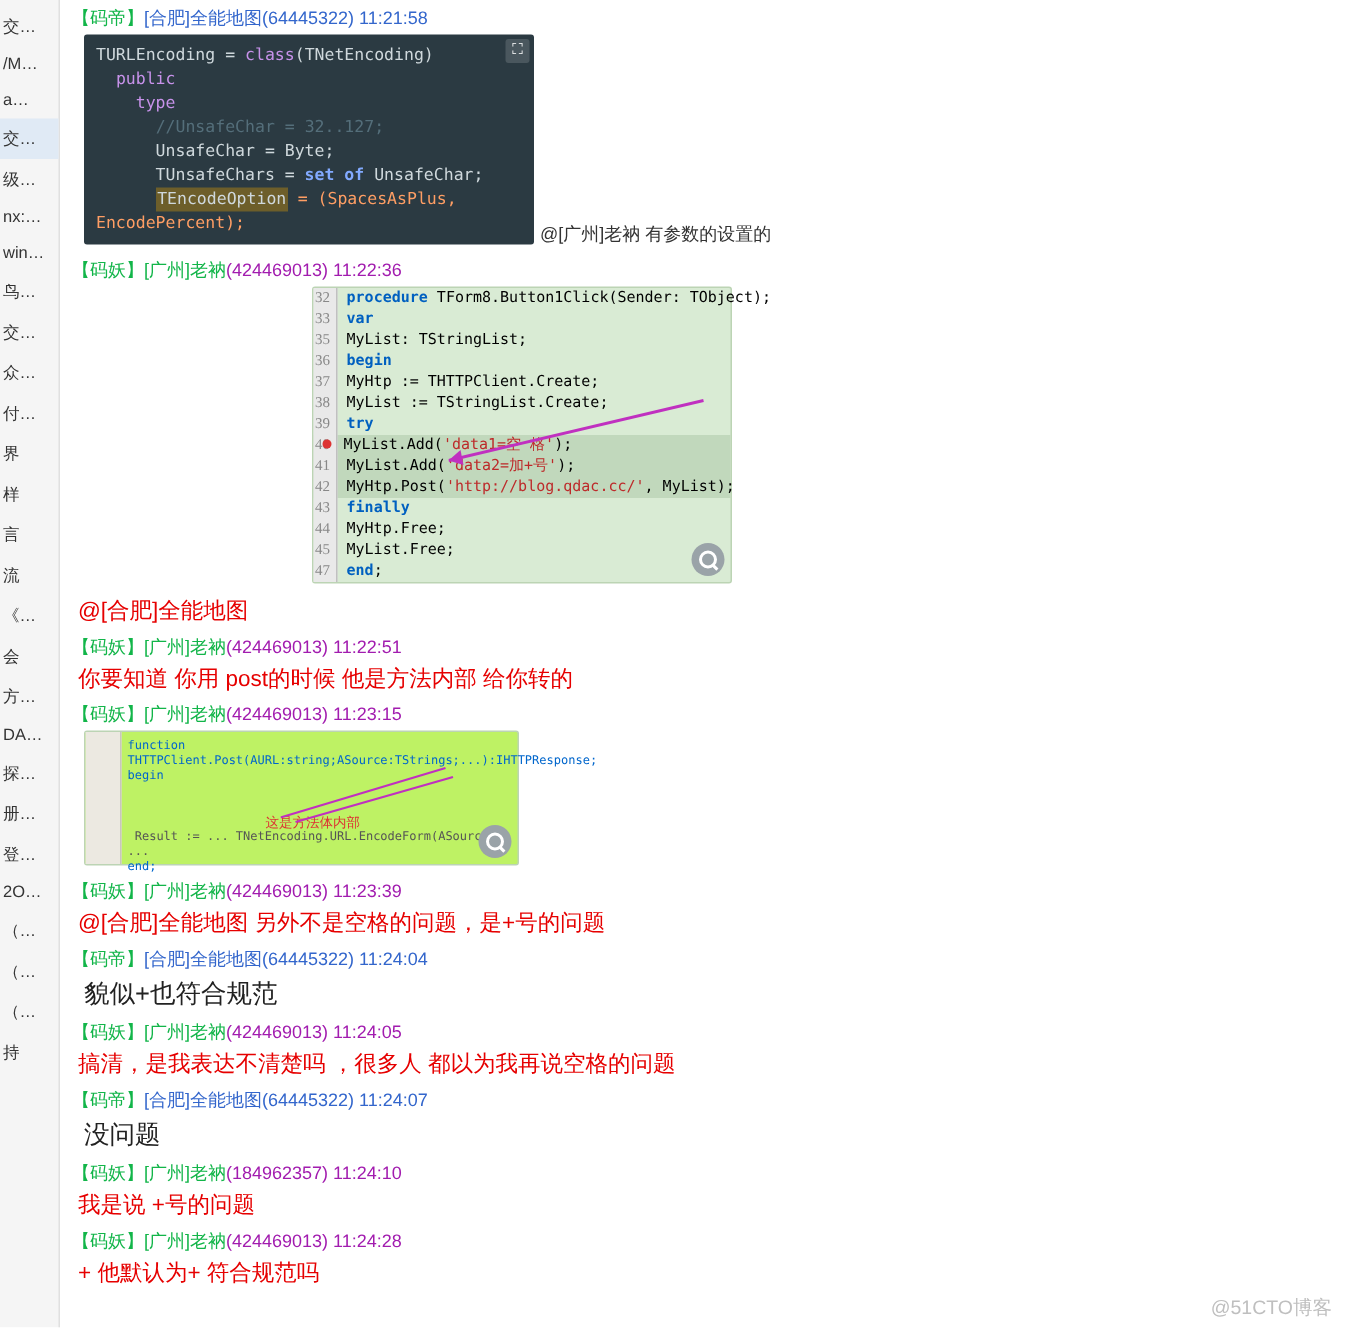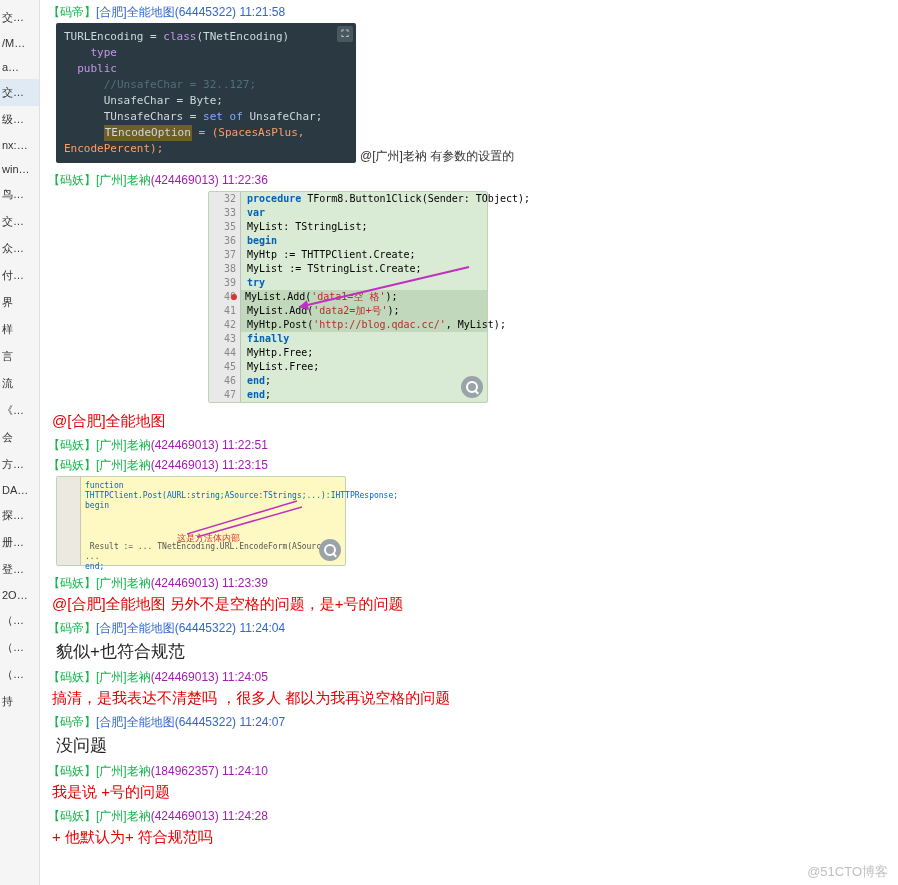--- a/index.html
+++ b/index.html
@@ -17,36 +17,36 @@
   .hdr .nick-green { color: #12b549; }
   .hdr .meta { color: #a21caf; }
   .hdr .meta-blue { color: #3366cc; }
   .body-red { color: #e60000; font-size: 15px; margin: 2px 0 6px 4px; }
   .body-plain { color: #222; font-size: 17px; margin: 2px 0 6px 8px; }
   .img-block { margin: 2px 0 6px 8px; position: relative; display: inline-block; vertical-align: middle; }
   .img-caption { display: inline-block; vertical-align: bottom; font-size: 12px; color: #333; margin-left: 4px; margin-bottom: 4px; }
   .code-dark { background: #2b3a42; color: #cfd8dc; font-family: Consolas, monospace; font-size: 11px; padding: 6px 8px; width: 300px; border-radius: 2px; line-height: 1.45; position: relative; }
   .code-dark .kw { color: #c792ea; }
   .code-dark .cm { color: #546e7a; }
-  .code-dark .ty { color: #82aaff; }
+  .code-dark .ty { color: #82aaff; font-weight: bold; }
   .code-dark .hl { background: #6d5e2a; display: inline-block; padding: 0 1px; }
   .code-dark .hl2 { color: #ff9e64; }
   .zoom-badge { position: absolute; top: 3px; right: 3px; width: 16px; height: 16px; background: rgba(255,255,255,.15); border-radius: 2px; color: #fff; font-size: 10px; text-align: center; line-height: 16px; }
   .code-light { background: #d9ebd4; border: 1px solid #bcd4b4; width: 280px; font-family: Consolas, monospace; font-size: 10px; line-height: 1.4; position: relative; border-radius: 2px; }
-  .code-light .gut { display: inline-block; width: 32px; background: #e9e9e9; color: #888; text-align: right; padding-right: 4px; border-right: 1px solid #c0c0c0; }
+  .code-light .gut { display: inline-block; width: 16px; background: #e9e9e9; color: #888; text-align: right; padding-right: 4px; border-right: 1px solid #c0c0c0; font-family: Liberation Serif, serif; }
   .code-light .ln { white-space: nowrap; }
   .code-light .kw2 { color: #0060c0; font-weight: bold; }
   .code-light .str { color: #bd2a2a; }
   .code-light .hl-row { background: #c1d8bc; display: block; }
   .code-light .dot { display:inline-block;width:6px;height:6px;background:#d33;border-radius:50%;vertical-align:middle;margin:0 2px 0 -10px;}
   .zoom-btn { position: absolute; right: 4px; bottom: 4px; width: 22px; height: 22px; background: #9aa3a8; border-radius: 50%; display: flex; align-items: center; justify-content: center; cursor: pointer; }
   .zoom-btn::before { content: ""; width: 8px; height: 8px; border: 2px solid #fff; border-radius: 50%; }
   .zoom-btn::after { content: ""; position: absolute; width: 5px; height: 2px; background: #fff; transform: rotate(45deg); right: 4px; bottom: 5px; }
   .arrow-svg { position:absolute; pointer-events:none; }
-  .wide-code { background: #fef9c3; border:1px solid #bcd4b4; width: 290px; height: 90px; position: relative; border-radius:2px; padding:4px 4px 4px 28px; font-family: Consolas, monospace; font-size: 8px; line-height:1.3; color:#555; }
+  .wide-code { background: #bef264; border:1px solid #bcd4b4; width: 290px; height: 90px; position: relative; border-radius:2px; padding:4px 4px 4px 28px; font-family: Consolas, monospace; font-size: 8px; line-height:1.3; color:#555; }
   .wide-code .lines { position:absolute; left:0; top:0; bottom:0; width:24px; background:#ece9e1; border-right:1px solid #c9c6bd; }
   .wide-code .red-label{ color:#d33; font-size:9px; position:absolute; left:120px; top:18px;margin-top:38px;}
   .watermark { position: absolute; right: 10px; bottom: 4px; color: #bfbfbf; font-size: 13px; }
 </style>
 </head>
 <body>
 
 <div class="layout">
   <div class="sidebar" id="sidebar">
       <div class="sidebar-item">交…</div>
@@ -77,22 +77,22 @@
       <div class="sidebar-item">（…</div>
       <div class="sidebar-item">持</div>
     </div>
   <div class="chat">
     <div id="messages">
         <div class="msg"><div class="hdr">
     <span class="tag">【码帝】</span><span class="nick-blue">[合肥]全能地图</span><span class="meta-blue">(64445322) 11:21:58</span>
   </div><div class="img-block"><div class="code-dark">
     <div class="zoom-badge">⛶</div>
     <div>TURLEncoding = <span class="kw">class</span>(TNetEncoding)</div>
+    <div>&nbsp;&nbsp;<span class="kw">public</span></div>
     <div>&nbsp;&nbsp;&nbsp;&nbsp;<span class="kw">type</span></div>
-    <div>&nbsp;&nbsp;<span class="kw">public</span></div>
     <div>&nbsp;&nbsp;&nbsp;&nbsp;&nbsp;&nbsp;<span class="cm">//UnsafeChar = 32..127;</span></div>
     <div>&nbsp;&nbsp;&nbsp;&nbsp;&nbsp;&nbsp;UnsafeChar = Byte;</div>
     <div>&nbsp;&nbsp;&nbsp;&nbsp;&nbsp;&nbsp;TUnsafeChars = <span class="ty">set of</span> UnsafeChar;</div>
     <div>&nbsp;&nbsp;&nbsp;&nbsp;&nbsp;&nbsp;<span class="hl">TEncodeOption</span><span class="hl2"> = (SpacesAsPlus, EncodePercent);</span></div>
   </div></div><span class="img-caption">@[广州]老衲 有参数的设置的</span></div>
         <div class="msg"><div class="hdr">
     <span class="tag">【码妖】</span><span class="nick-green">[广州]老衲</span><span class="meta">(424469013) 11:22:36</span>
   </div><div class="img-block" style="margin-left:160px"><div class="code-light">
     <div class="ln "><span class="gut">32</span> <span class="kw2">procedure</span> TForm8.Button1Click(Sender: TObject);</div>
               <div class="ln "><span class="gut">33</span> <span class="kw2">var</span></div>
@@ -100,35 +100,37 @@
               <div class="ln "><span class="gut">36</span> <span class="kw2">begin</span></div>
               <div class="ln "><span class="gut">37</span>   MyHtp := THTTPClient.Create;</div>
               <div class="ln "><span class="gut">38</span>   MyList := TStringList.Create;</div>
               <div class="ln "><span class="gut">39</span>   <span class="kw2">try</span></div>
               <div class="ln hl-row"><span class="gut">40</span><span class="dot"></span>     MyList.Add(<span class="str">'data1=空 格'</span>);</div>
               <div class="ln hl-row"><span class="gut">41</span>     MyList.Add(<span class="str">'data2=加+号'</span>);</div>
               <div class="ln hl-row"><span class="gut">42</span>     MyHtp.Post(<span class="str">'http://blog.qdac.cc/'</span>, MyList);</div>
               <div class="ln "><span class="gut">43</span>   <span class="kw2">finally</span></div>
               <div class="ln "><span class="gut">44</span>     MyHtp.Free;</div>
               <div class="ln "><span class="gut">45</span>     MyList.Free;</div>
-              <div class="ln "><span class="gut">46</span>   <span class="kw2">end</span>;</div>
               <div class="ln "><span class="gut">47</span> <span class="kw2">end</span>;</div>
     <svg class="arrow-svg" style="left:90px;top:70px;width:180px;height:50px">
                 <line x1="0" y1="45" x2="170" y2="5" stroke="#c030c0" stroke-width="2"></line>
                 <polygon points="0,45 8,38 10,48" fill="#c030c0"></polygon>
               </svg>
     <div class="zoom-btn"></div>
   </div></div></div>
         <div class="msg">
           <div class="body-red">@[合肥]全能地图</div>
         </div>
         <div class="msg">
           <div class="hdr">
     <span class="tag">【码妖】</span><span class="nick-green">[广州]老衲</span><span class="meta">(424469013) 11:22:51</span>
   </div>
+        </div>
+        <div class="msg">
+          <div class="body-red">你要知道  你用 post的时候  他是方法内部  给你转的</div>
         </div>
         <div class="msg"><div class="hdr">
     <span class="tag">【码妖】</span><span class="nick-green">[广州]老衲</span><span class="meta">(424469013) 11:23:15</span>
   </div><div class="img-block"><div class="wide-code">
     <div class="lines"></div>
     <div style="color:#06c">function THTTPClient.Post(AURL:string;ASource:TStrings;...):IHTTPResponse;</div>
     <div style="color:#06c">begin</div>
     <div class="red-label">这是方法体内部</div>
     <div style="margin-top:30px;color:#555">&nbsp;Result := ... TNetEncoding.URL.EncodeForm(ASource) ...</div>
     <div style="color:#06c">end;</div>

